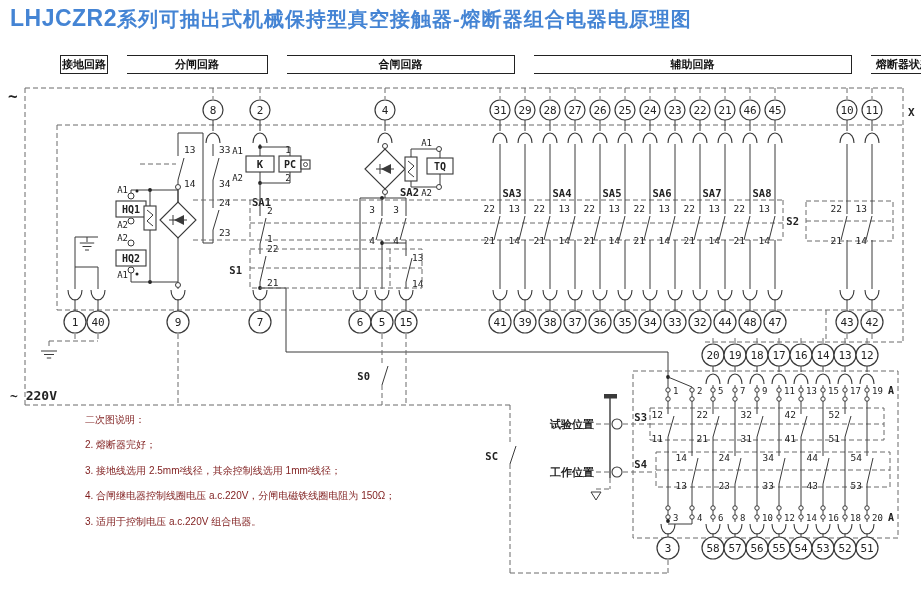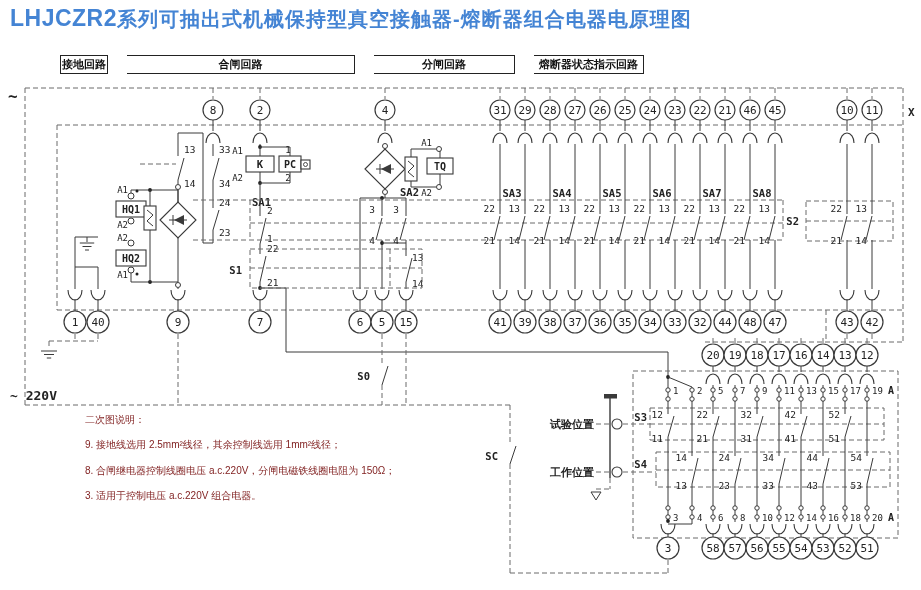--- a/index.html
+++ b/index.html
@@ -19,22 +19,23 @@
 </head>
 <body>
 
 <div class="stage">
   <div class="title">
     <span class="model">LHJCZR2</span><span class="rest">系列可抽出式机械保持型真空接触器-熔断器组合电器电原理图</span>
   </div>
 
   <div class="hdr">
     <div class="hc c0">接地回路</div>
+    <div class="hc c2">分闸回路</div>
     <div class="hc c1">合闸回路</div>
-    <div class="hc c2">分闸回路</div>
+    <div class="hc c3">辅助回路</div>
     <div class="hc c4">熔断器状态指示回路</div>
   </div>
 
   <svg id="schem" width="921" height="590" viewBox="0 0 921 590">
       <g>
         <line x1="25" y1="88" x2="903" y2="88" stroke="#6a6a6a" stroke-width="1" stroke-dasharray="5 3"></line>
         <line x1="25" y1="88" x2="25" y2="405" stroke="#6a6a6a" stroke-width="1" stroke-dasharray="5 3"></line>
         <line x1="25" y1="405" x2="510" y2="405" stroke="#6a6a6a" stroke-width="1" stroke-dasharray="5 3"></line>
         <line x1="903" y1="88" x2="903" y2="342" stroke="#6a6a6a" stroke-width="1" stroke-dasharray="5 3"></line>
         <line x1="57" y1="125" x2="903" y2="125" stroke="#6a6a6a" stroke-width="1" stroke-dasharray="5 3"></line>
@@ -726,17 +727,18 @@
         <line x1="596" y1="472" x2="611" y2="472" stroke="#6a6a6a" stroke-width="1" stroke-dasharray="5 3"></line>
         <line x1="623" y1="472" x2="656" y2="472" stroke="#6a6a6a" stroke-width="1" stroke-dasharray="5 3"></line>
         <line x1="610" y1="478" x2="610" y2="489" stroke="#6a6a6a" stroke-width="1" stroke-dasharray="5 3"></line>
         <line x1="596" y1="489" x2="610" y2="489" stroke="#6a6a6a" stroke-width="1" stroke-dasharray="5 3"></line>
         <polygon points="591,492 601,492 596,500" fill="none" stroke="#3a3a3a" stroke-width="1"></polygon>
       </g>
     </svg>
 
   <div class="notes">
     <div>二次图说明：</div>
-    <div>9. 接地线选用 2.5mm²线径，其余控制线选用 1mm²线径；</div>
-    <div>8. 合闸继电器控制线圈电压 a.c.220V，分闸电磁铁线圈电阻为 150Ω；</div>
+    <div>2. 熔断器完好；</div>
+    <div>3. 接地线选用 2.5mm²线径，其余控制线选用 1mm²线径；</div>
+    <div>4. 合闸继电器控制线圈电压 a.c.220V，分闸电磁铁线圈电阻为 150Ω；</div>
     <div>3. 适用于控制电压 a.c.220V 组合电器。</div>
   </div>
 </div>
 
 </body></html>

